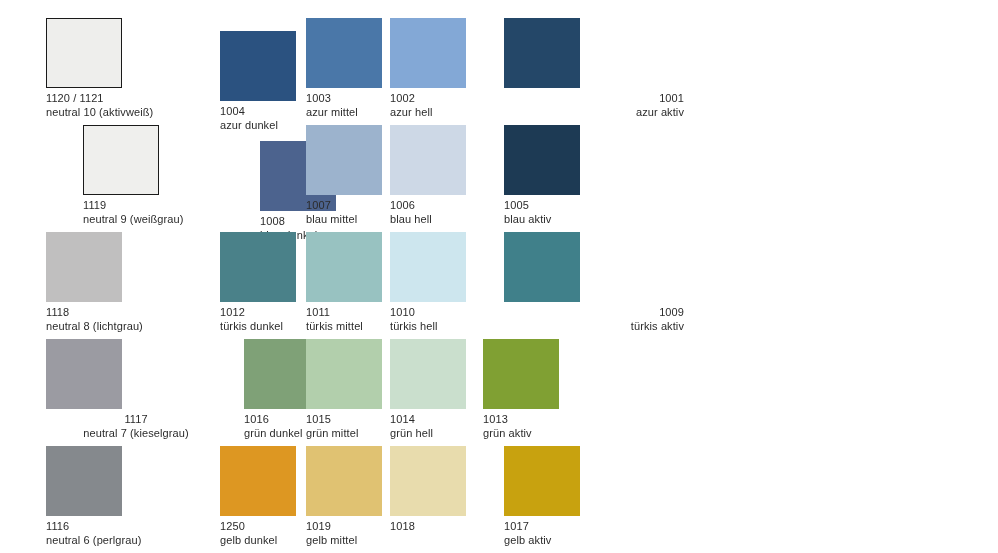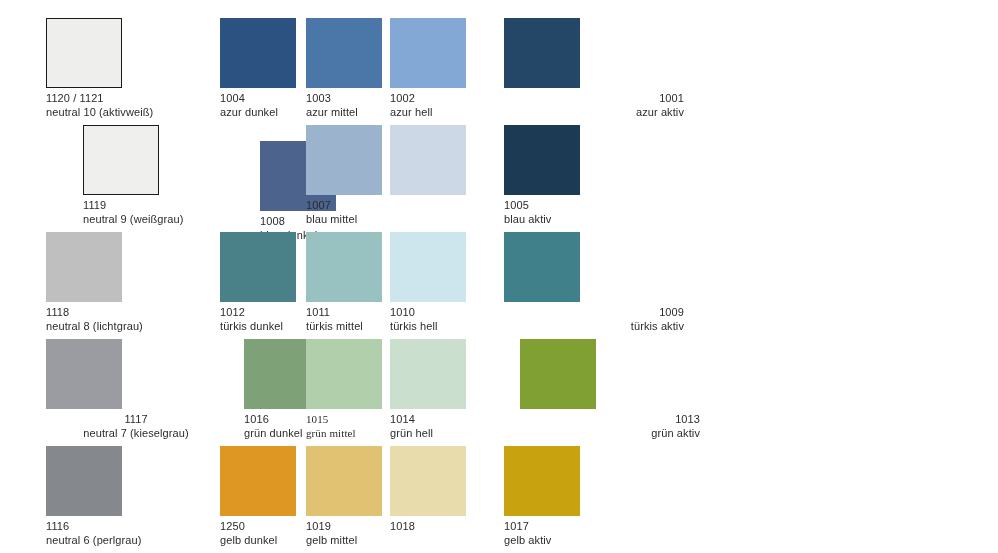--- a/index.html
+++ b/index.html
@@ -48,21 +48,21 @@
 <body style="background: rgb(255, 255, 255);">
 
 <div id="palette">
     <div class="swatch-cell" style="left: 46px; top: 18px;">
       <div class="swatch-chip bordered" style="width: 76px; height: 70px; background: rgb(238, 238, 236); border-color: rgb(26, 26, 26);"></div>
       <div class="swatch-labels">
         <div class="swatch-code">1120 / 1121</div>
         <div class="swatch-name">neutral 10 (aktivweiß)</div>
       </div>
     </div>
-    <div class="swatch-cell" style="left: 220px; top: 18px;">
+    <div class="swatch-cell" style="left: 220px; top: 31px;">
       <div class="swatch-chip" style="width: 76px; height: 70px; background: rgb(43, 82, 128);"></div>
       <div class="swatch-labels">
         <div class="swatch-code">1004</div>
         <div class="swatch-name">azur dunkel</div>
       </div>
     </div>
     <div class="swatch-cell" style="left: 306px; top: 18px;">
       <div class="swatch-chip" style="width: 76px; height: 70px; background: rgb(74, 119, 168);"></div>
       <div class="swatch-labels">
         <div class="swatch-code">1003</div>
@@ -99,20 +99,24 @@
     </div>
     <div class="swatch-cell" style="left: 306px; top: 125px;">
       <div class="swatch-chip" style="width: 76px; height: 70px; background: rgb(156, 179, 205);"></div>
       <div class="swatch-labels">
         <div class="swatch-code">1007</div>
         <div class="swatch-name">blau mittel</div>
       </div>
     </div>
     <div class="swatch-cell" style="left: 390px; top: 125px;">
       <div class="swatch-chip" style="width: 76px; height: 70px; background: rgb(205, 216, 230);"></div>
+      <div class="swatch-labels">
+        <div class="swatch-code">1006</div>
+        <div class="swatch-name">blau hell</div>
+      </div>
     </div>
     <div class="swatch-cell" style="left: 504px; top: 125px;">
       <div class="swatch-chip" style="width: 76px; height: 70px; background: rgb(29, 58, 84);"></div>
       <div class="swatch-labels">
         <div class="swatch-code">1005</div>
         <div class="swatch-name">blau aktiv</div>
       </div>
     </div>
     <div class="swatch-cell" style="left: 46px; top: 232px;">
       <div class="swatch-chip" style="width: 76px; height: 70px; background: rgb(192, 191, 191);"></div>
@@ -156,35 +160,35 @@
         <div class="swatch-name">neutral 7 (kieselgrau)</div>
       </div>
     </div>
     <div class="swatch-cell" style="left: 208px; top: 339px; padding-left: 36px;">
       <div class="swatch-chip" style="width: 76px; height: 70px; background: rgb(127, 161, 119);"></div>
       <div class="swatch-labels">
         <div class="swatch-code">1016</div>
         <div class="swatch-name">grün dunkel</div>
       </div>
     </div>
-    <div class="swatch-cell" style="left: 306px; top: 339px; font-family: Liberation Serif, serif;">
+    <div class="swatch-cell" style="left: 306px; top: 339px;">
       <div class="swatch-chip" style="width: 76px; height: 70px; background: rgb(178, 207, 172);"></div>
       <div class="swatch-labels">
         <div class="swatch-code">1015</div>
         <div class="swatch-name">grün mittel</div>
       </div>
     </div>
     <div class="swatch-cell" style="left: 390px; top: 339px;">
       <div class="swatch-chip" style="width: 76px; height: 70px; background: rgb(202, 223, 205);"></div>
       <div class="swatch-labels">
         <div class="swatch-code">1014</div>
         <div class="swatch-name">grün hell</div>
       </div>
     </div>
-    <div class="swatch-cell" style="left: 520px; top: 339px; text-align: right;">
+    <div class="swatch-cell" style="left: 483px; top: 339px;">
       <div class="swatch-chip" style="width: 76px; height: 70px; background: rgb(128, 160, 51);"></div>
       <div class="swatch-labels">
         <div class="swatch-code">1013</div>
         <div class="swatch-name">grün aktiv</div>
       </div>
     </div>
     <div class="swatch-cell" style="left: 46px; top: 446px;">
       <div class="swatch-chip" style="width: 76px; height: 70px; background: rgb(133, 137, 141);"></div>
       <div class="swatch-labels">
         <div class="swatch-code">1116</div>

